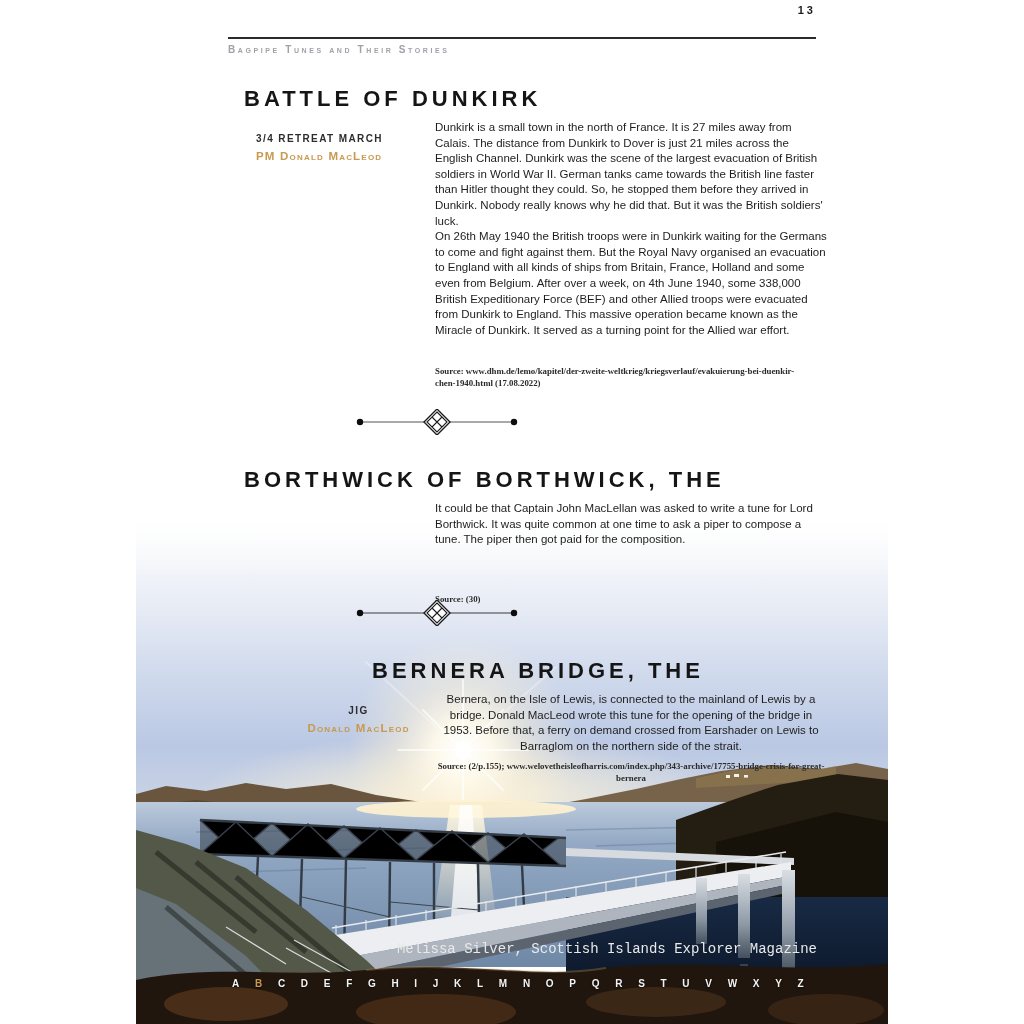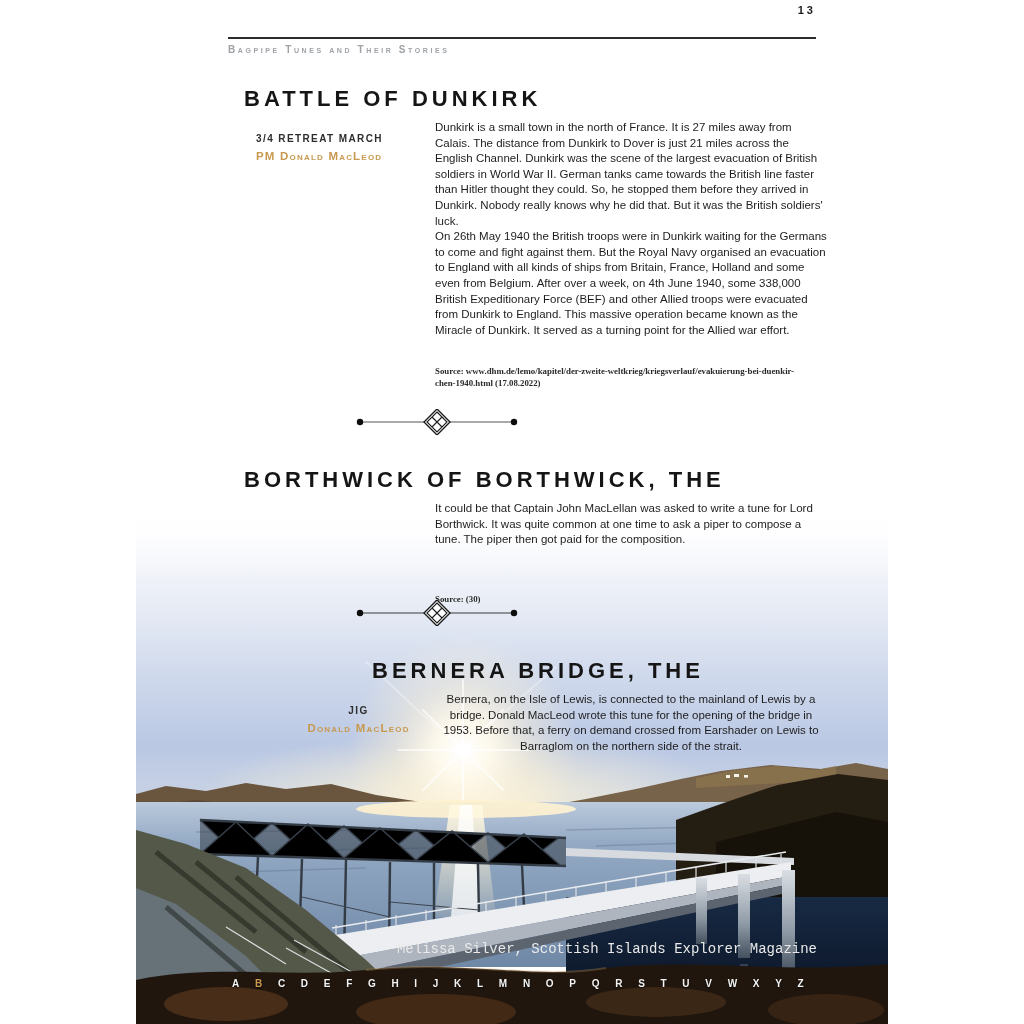--- a/index.html
+++ b/index.html
@@ -292,20 +292,22 @@
 
   <section class="tune-section" id="section-bernera">
     <h2 class="tune-title">BERNERA BRIDGE, THE</h2>
     <div class="meta">
       <p class="tune-type">JIG</p>
       <p class="composer">Donald MacLeod</p>
     </div>
     <div class="body-col">
       <p>Bernera, on the Isle of Lewis, is connected to the mainland of Lewis by a bridge. Donald MacLeod wrote this tune for the opening of the bridge in 1953. Before that, a ferry on demand crossed from Earshader on Lewis to Barraglom on the northern side of the strait.</p>
     </div>
+    <div class="source">Source: (2/p.155); www.welovetheisleofharris.com/index.php/343-archive/17755-bridge-crisis-for-great-
+bernera</div>
   </section>
 
   <div class="photo-credit">Melissa Silver, Scottish Islands Explorer Magazine</div>
 
   <nav class="alphabet">
       <span>A</span>
       <span class="active">B</span>
       <span>C</span>
       <span>D</span>
       <span>E</span>

